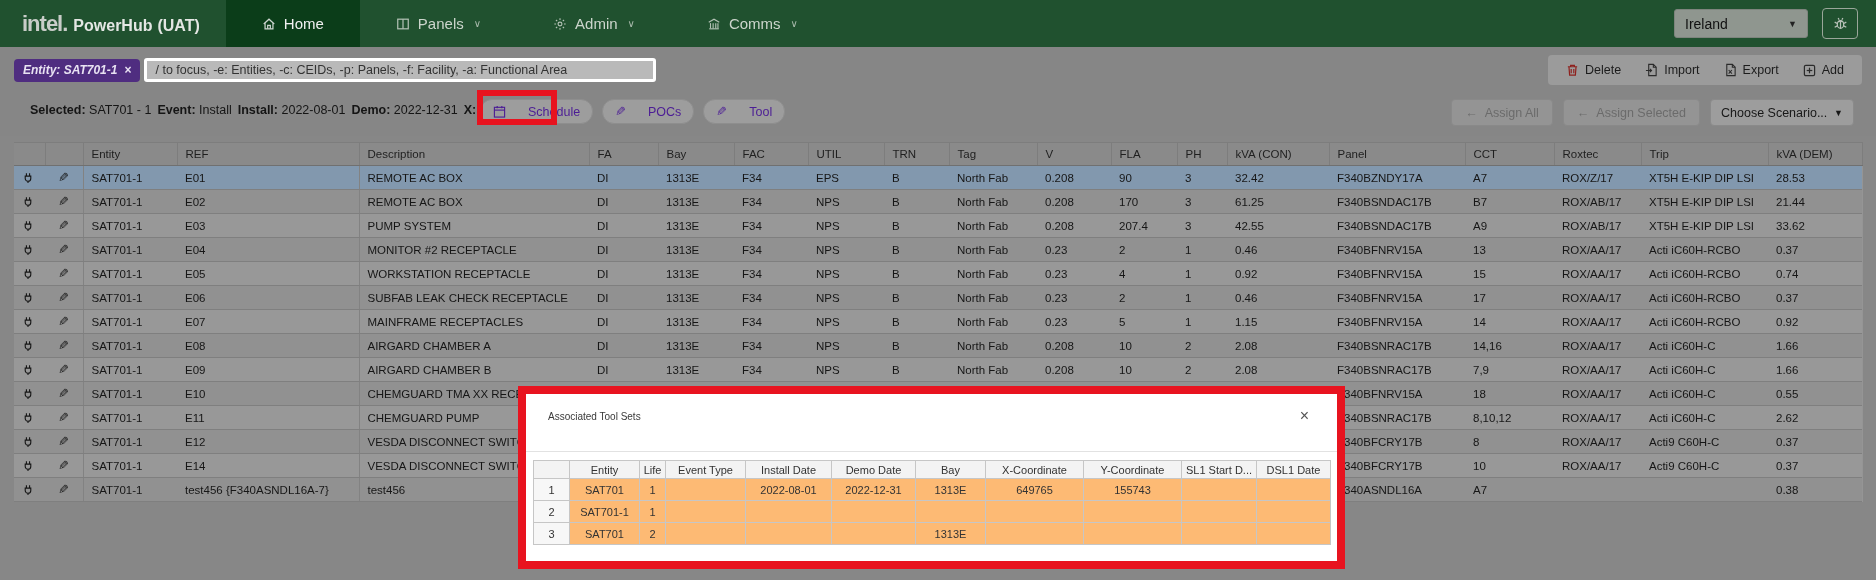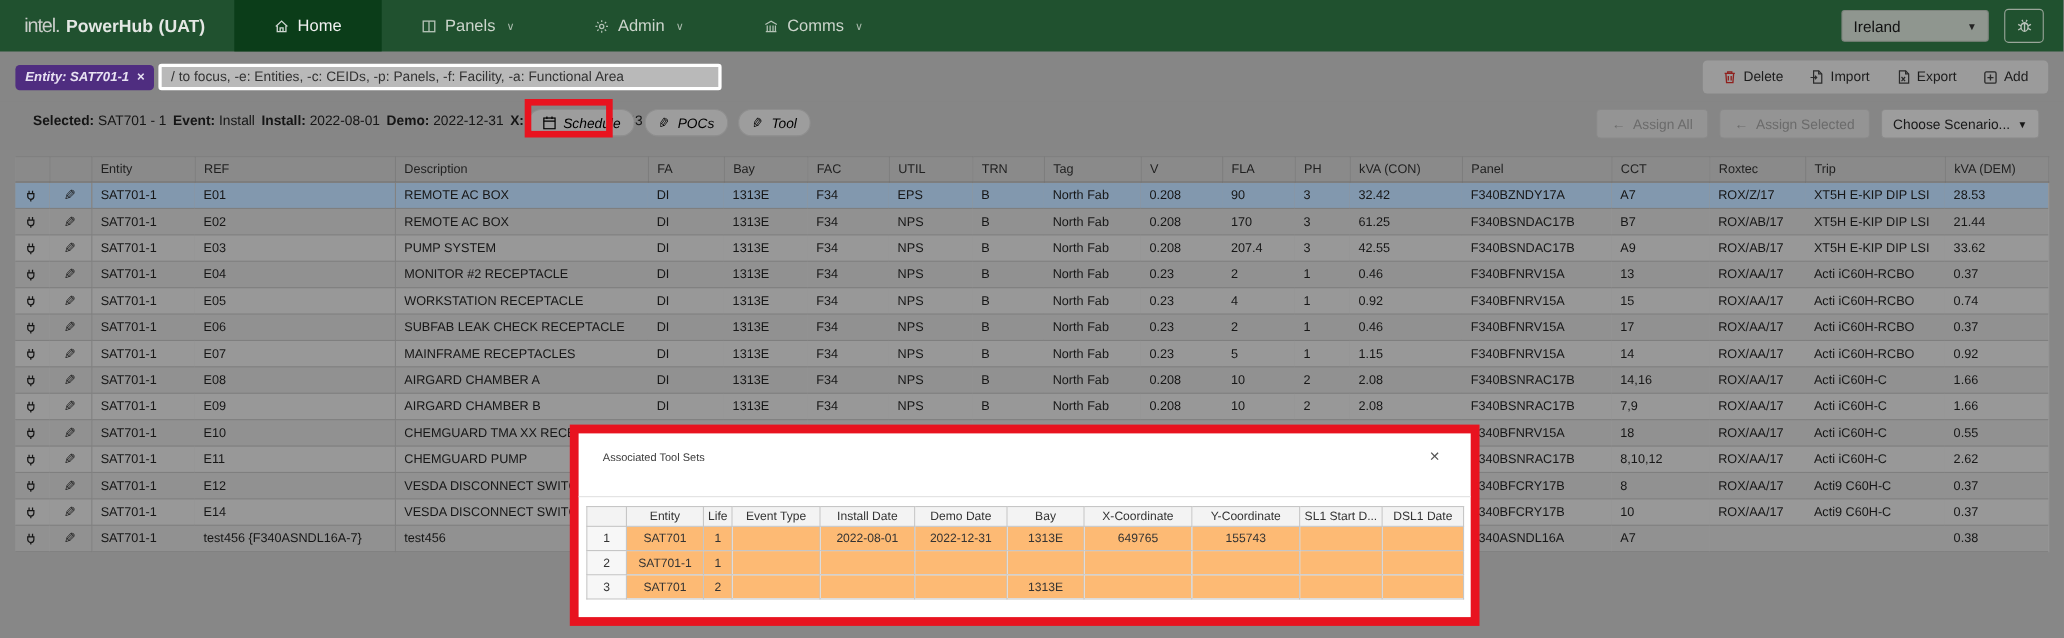--- a/index.html
+++ b/index.html
@@ -4,21 +4,21 @@
 <style>
   * { margin:0; padding:0; box-sizing:border-box; }
   html,body { width:1876px; height:580px; overflow:hidden;
     font-family:"Liberation Sans", sans-serif; background:#878787; }
   .stage { position:relative; width:1876px; height:580px; }
 
   
   .navbar { position:absolute; left:0; top:0; width:100%; height:47px;
     background:#20512f; display:flex; align-items:center; color:#cfd6cf; }
   .logo { display:flex; align-items:baseline; margin-left:22px; margin-right:26px; cursor:pointer;}
-  .logo-intel { font-size:18px; font-weight:normal; letter-spacing:-1px; color:#c9cdc9; }
+  .logo-intel { font-size:22px; font-weight:bold; letter-spacing:-1px; color:#c9cdc9; }
   .logo-product { font-size:16px; font-weight:bold; color:#e4e7e4; margin-left:6px; }
   .logo-env { font-size:16px; font-weight:bold; color:#e4e7e4; margin-left:5px; }
   .nav-items { display:flex; height:47px; }
   .nav-item { display:flex; align-items:center; gap:8px; padding:0 36px; font-size:15px;
     color:#ccd5cc; cursor:pointer; height:47px; }
   .nav-item.active { background:#0b3d19; color:#f1f1f1; }
   .nav-item svg { opacity:.85; }
   .nav-caret { font-size:10px; margin-left:2px; opacity:.8; }
   .nav-right { margin-left:auto; display:flex; align-items:center; gap:14px; margin-right:18px; }
   .region-select { width:134px; height:29px; background:#8f968f; color:#111; font-size:14px;
@@ -47,22 +47,22 @@
   .action-btn .ic { display:flex; color:#2b2b2b; }
   .action-btn.danger .ic { color:#8f201d; }
 
   
   .selection-bar { position:absolute; left:0; top:92px; width:100%; height:44px; background:#868686; }
   .sel-summary { position:absolute; left:30px; top:11px; display:flex; gap:6px;
     font-size:12.5px; color:#151515; align-items:center; white-space:nowrap; }
   .sel-pair b { font-weight:bold; }
   .sel-buttons { position:absolute; left:480px; top:7px; display:flex; gap:9px; }
   .pill-btn { background:#9d9d9d; border-radius:12px; height:25px; display:flex;
-    align-items:center; gap:6px; padding:0 12px; font-size:12.5px; color:#000000;
-    cursor:pointer; border:1px solid #8e8e8e;font-style:italic; }
+    align-items:center; gap:22px; padding:0 12px; font-size:12.5px; color:#4c1d95;
+    cursor:pointer; border:1px solid #8e8e8e; }
   .assign-group { position:absolute; right:22px; top:7px; display:flex; gap:10px; }
   .assign-btn { background:#949494; border:1px solid #898989; border-radius:4px; height:27px;
     display:flex; align-items:center; gap:7px; padding:0 13px; font-size:12.5px;
     color:#6b6b6b; cursor:pointer; }
   .scenario-select { background:#9d9d9d; border:1px solid #8a8a8a; border-radius:4px;
     width:144px; height:27px; display:flex; align-items:center; padding:0 10px;
     font-size:12.5px; color:#181818; cursor:pointer; }
   .scenario-select .sel-caret { margin-left:auto; font-size:9px; }
 
   

